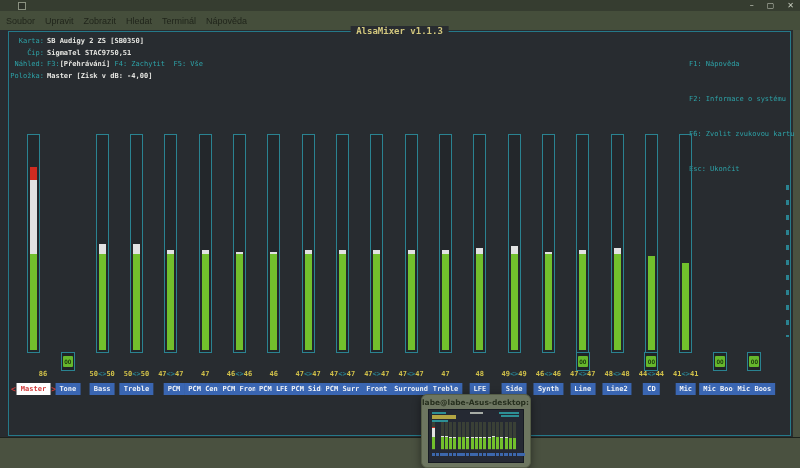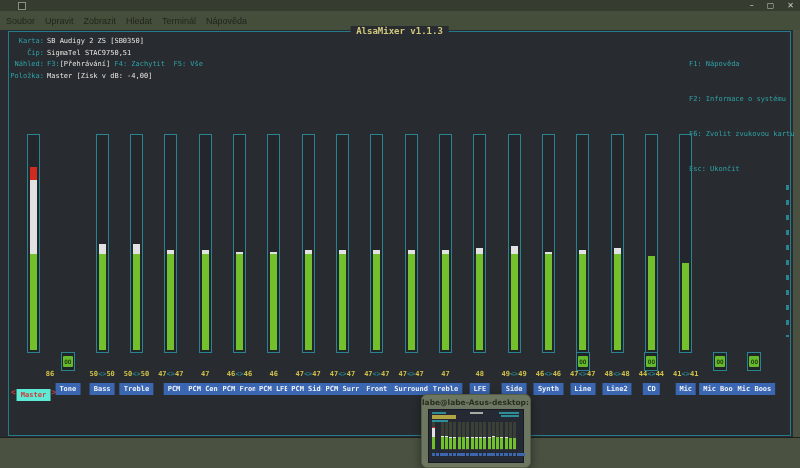--- a/index.html
+++ b/index.html
@@ -20,37 +20,37 @@
   .menubar .mi{cursor:default;}
   
   .terminal{position:absolute;top:30px;left:0;width:800px;height:407px;background:#282c30;border-bottom:1px solid #1d211b;box-sizing:content-box;}
   .scroll-strip{position:absolute;right:0;top:0;width:7px;height:407px;background:#4a5140;}
   .tui-frame{position:absolute;left:8px;top:1px;width:783px;height:405px;border:1px solid #257989;box-sizing:border-box;}
   .title-chip{position:absolute;top:-6px;left:50%;transform:translateX(-50%);
               background:#282c30;padding:0 6px;color:#d3c87e;font-weight:bold;font-size:9px;white-space:pre;}
   .hdr{position:absolute;left:10px;top:6px;font-size:7px;line-height:11.6px;color:#2da3a8;}
   .hdr-row{display:flex;white-space:pre;}
   .hdr-label{width:34px;text-align:right;margin-right:3px;color:#2da3a8;}
-  .hdr .b{color:#e6e6e2;font-weight:normal;margin-top:44px;}
+  .hdr .b{color:#e6e6e2;font-weight:bold;margin-top:44px;}
   .fkeys{position:absolute;left:689px;top:6px;font-size:7px;line-height:11.6px;color:#2da3a8;white-space:pre;}
   .scroll-ticks{position:absolute;left:786px;top:155px;width:3px;height:152px;
       background:repeating-linear-gradient(180deg,#2a8391 0 5px,transparent 5px 15px);}
   .cols{position:absolute;left:0;top:0;width:100%;height:100%;}
   .track{position:absolute;top:104px;height:219px;width:13px;box-sizing:border-box;
          border:1px solid #2a8391;background:rgba(0,0,0,0.10);}
   .fillseg{position:absolute;left:2px;width:7px;}
   .swbox{position:absolute;top:322px;width:14px;height:19px;box-sizing:border-box;
          border:1px solid #2a8391;background:#1f2427;}
   .swin{width:10px;height:11px;margin:3px auto 0;background:#66b82c;color:#1b3a0c;
         font-weight:bold;font-size:6px;line-height:11px;text-align:center;border-radius:1px;}
   .val{position:absolute;top:340px;width:50px;text-align:center;font-weight:bold;font-size:7px;color:#d2c24a;white-space:pre;}
   .val .sep{color:#2a8391;}
   .labwrap{position:absolute;top:353px;transform:translateX(-50%);display:flex;align-items:center;gap:1px;}
   .labbox{padding:2px 4px;font-weight:bold;font-size:7px;background:#3a66b2;color:#eef2f8;white-space:pre;}
-  .labbox.sel{background:#5eead4;color:#d13a3a;margin-top:6px;}
+  .labbox.sel{background:#ffffff;color:#d13a3a;}
   .arr{color:#d13a3a;font-weight:bold;font-size:8px;}
   
   .popup{position:absolute;left:421px;top:394px;width:108px;height:72px;background:#6d7660;
          border:1px solid #555d47;border-radius:6px;box-shadow:0 2px 8px rgba(0,0,0,0.45);z-index:20;}
   .popup-title{text-align:center;font:bold 7.5px "DejaVu Sans",sans-serif;color:#262f1e;margin-top:3px;
                white-space:nowrap;overflow:hidden;}
   .mini-screen{position:absolute;left:6px;top:14px;width:94px;height:52px;background:#252933;border:1px solid #161a22;}
   .mini-screen div{position:absolute;}
 </style>
 </head>
@@ -106,21 +106,21 @@
     <div>Esc: Ukončit</div>
   </div>
 
   <div class="scroll-ticks"></div>
   <div class="cols" id="cols">
       <div class="track" style="left: 27px;">
         <div class="fillseg" style="bottom: 2px; height: 95.85px; background: rgb(114, 192, 44);"></div>
         <div class="fillseg" style="bottom: 97.85px; height: 74.55px; background: rgb(226, 226, 226);"></div>
         <div class="fillseg" style="bottom: 172.4px; height: 12.78px; background: rgb(207, 43, 32);"></div>
       </div>
-      <div class="val" style="left: 25px;">86</div>
+      <div class="val" style="left: 18px;">86</div>
       <div class="labwrap" style="left: 33.5px;">
         <span class="arr">&lt;</span>
         <div class="labbox sel">Master</div>
         <span class="arr">&gt;</span>
       </div>
       <div class="swbox" style="left: 60.83px;">
         <div class="swin">OO</div>
       </div>
       <div class="labwrap" style="left: 67.83px; justify-content: flex-end;">
         <div class="labbox">Tone</div>

